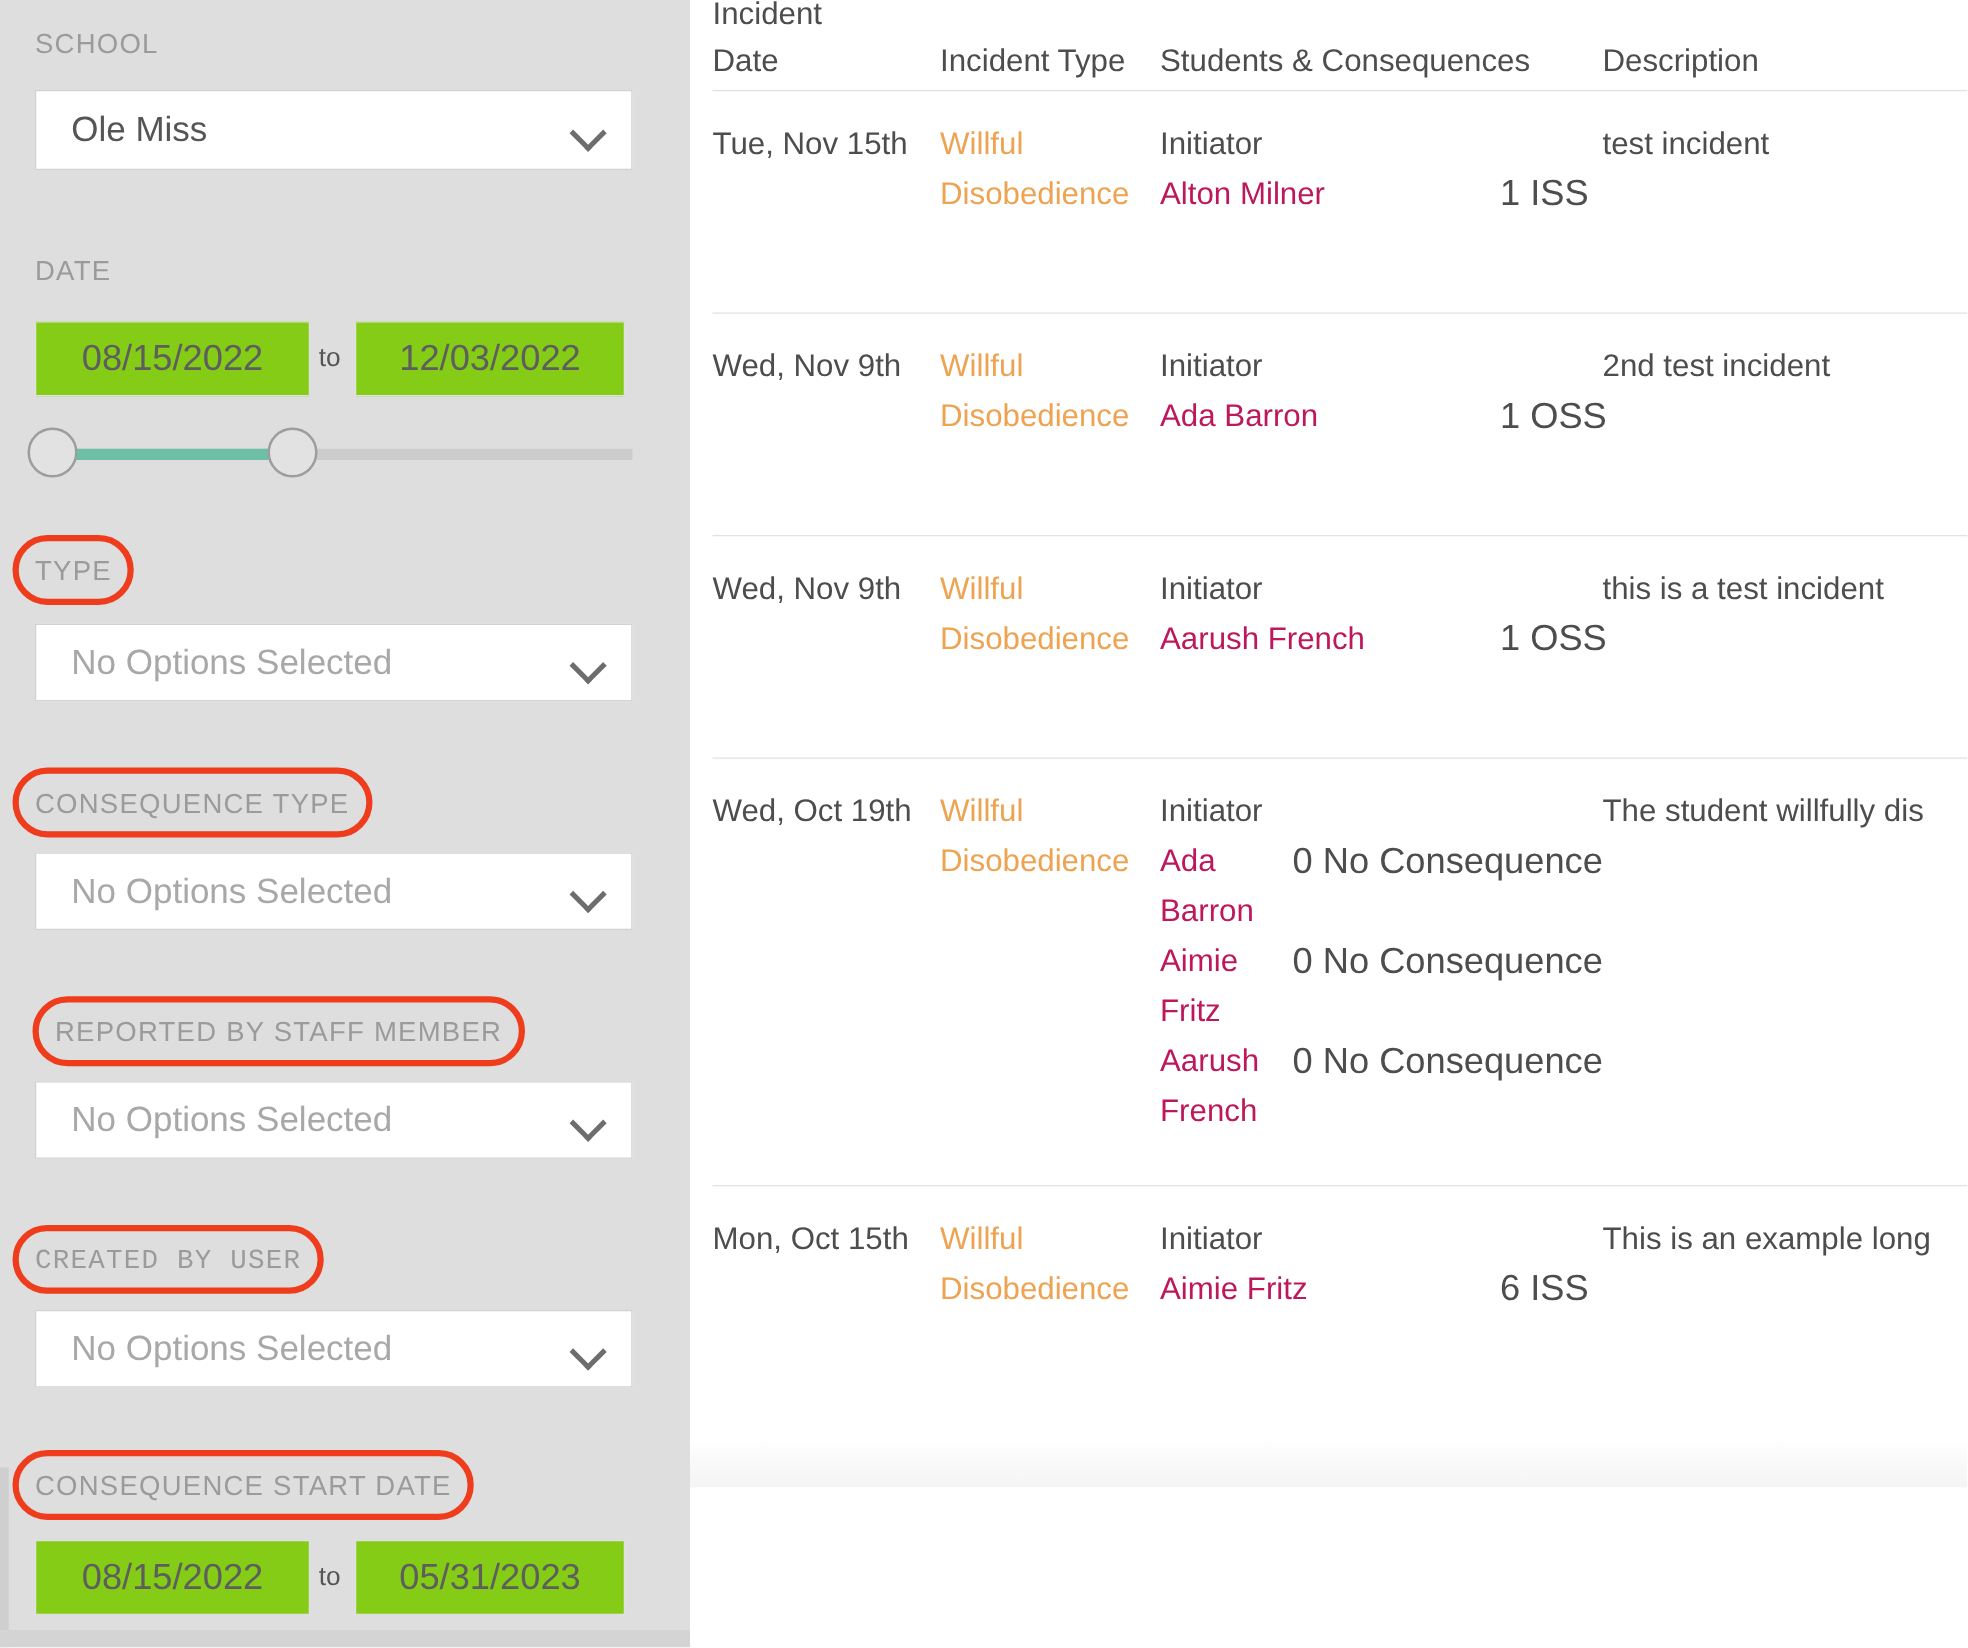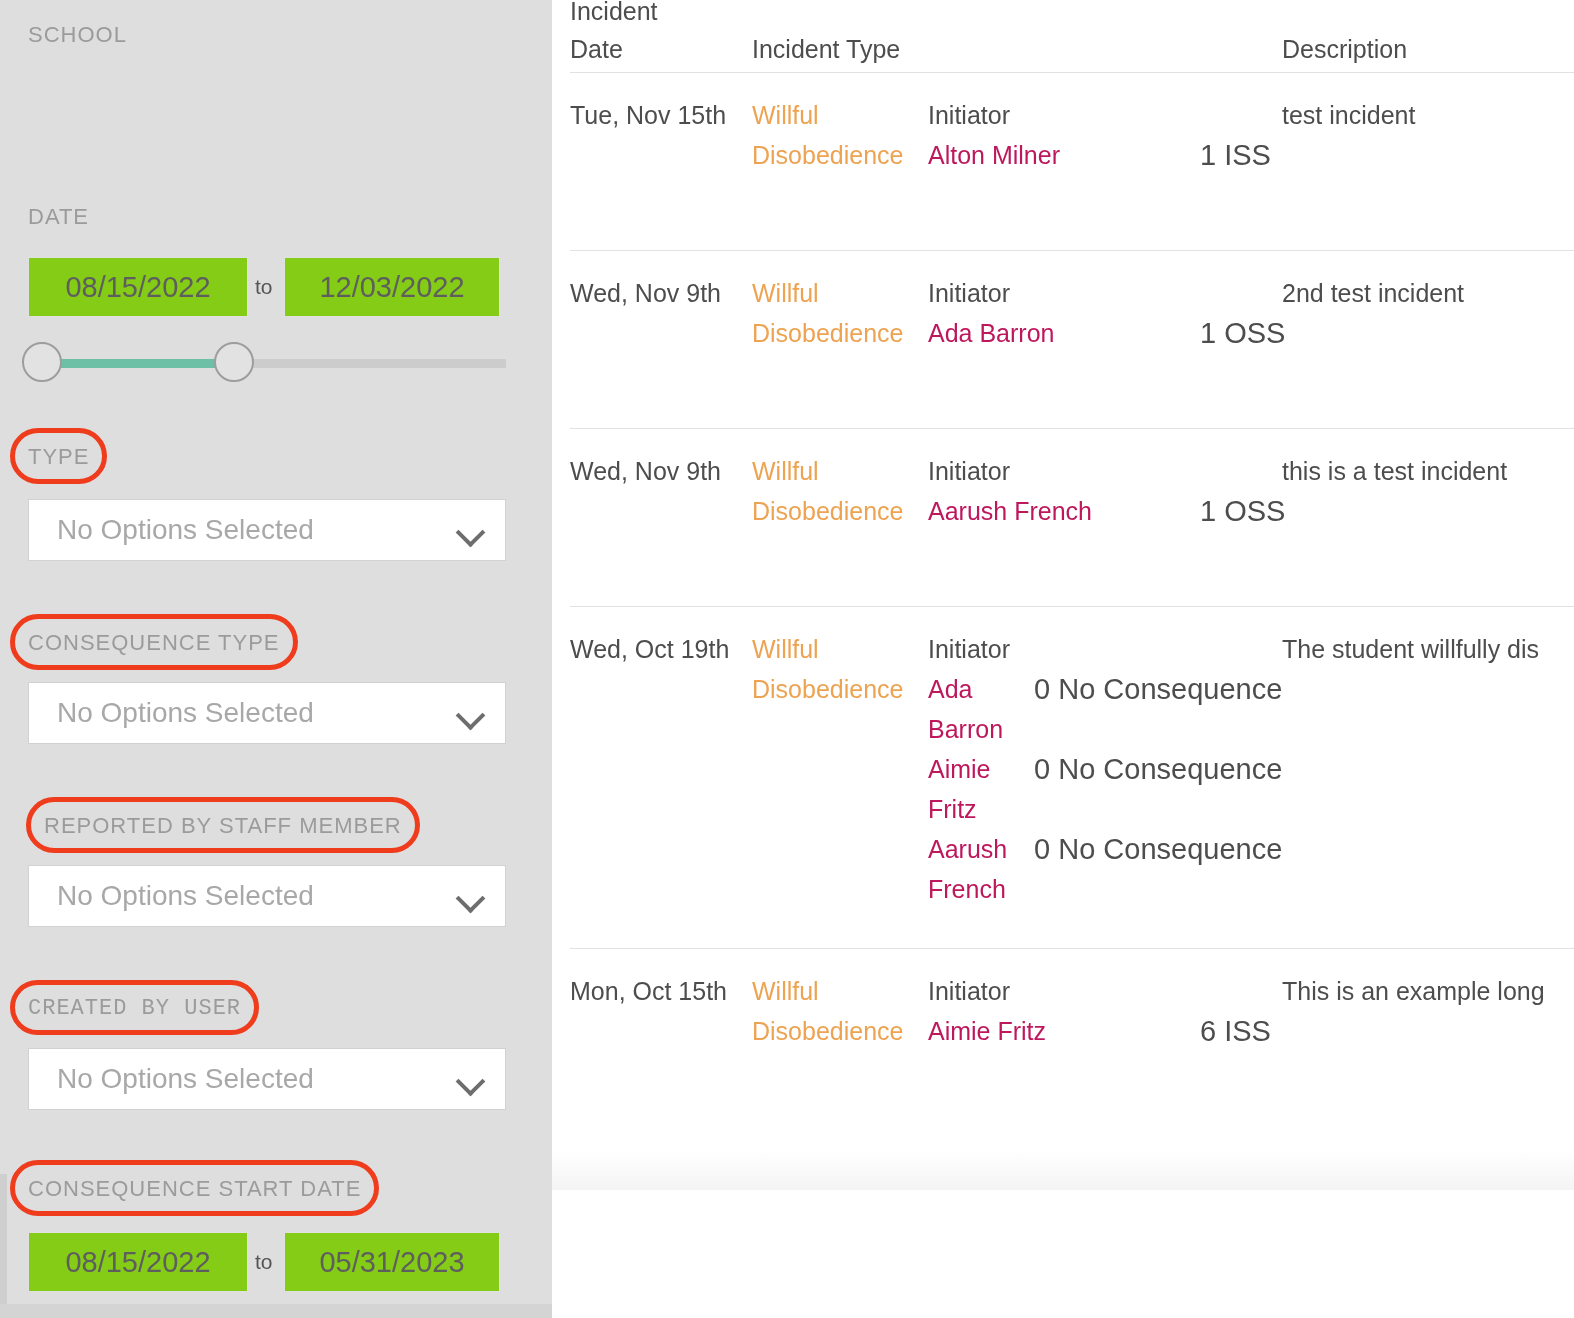--- a/index.html
+++ b/index.html
@@ -231,20 +231,24 @@
   }
 </style>
 </head>
 <body>
 
 <div id="app">
 
   <aside class="sidebar">
 
     <div class="filter-label school-label">SCHOOL</div>
+    <div class="select-box" id="school-select">
+      <span class="select-value">Ole Miss</span>
+      <span class="chev"></span>
+    </div>
 
     <div class="filter-label date-label">DATE</div>
     <div class="date-input" id="date-from">
       <span>08/15/2022</span>
     </div>
     <div class="to-word" id="date-to-word">to</div>
     <div class="date-input" id="date-to">
       <span>12/03/2022</span>
     </div>
 
@@ -312,20 +316,21 @@
     <div class="sidebar-scroll-h"></div>
   </aside>
 
   <main class="main">
     <div class="table">
 
       <div class="thead">
         <div class="th" id="th-date">Incident
 Date</div>
         <div class="th" id="th-type">Incident Type</div>
+        <div class="th" id="th-students">Students &amp; Consequences</div>
         <div class="th" id="th-desc">Description</div>
       </div>
 
       <div id="rows-container">
           <div class="row" style="height: 178px;">
             <div class="cell c-date">Tue, Nov
 15th</div>
             <div class="cell c-type link">Willful
 Disobedience</div>
             <div class="cell c-students">Initiator</div>

